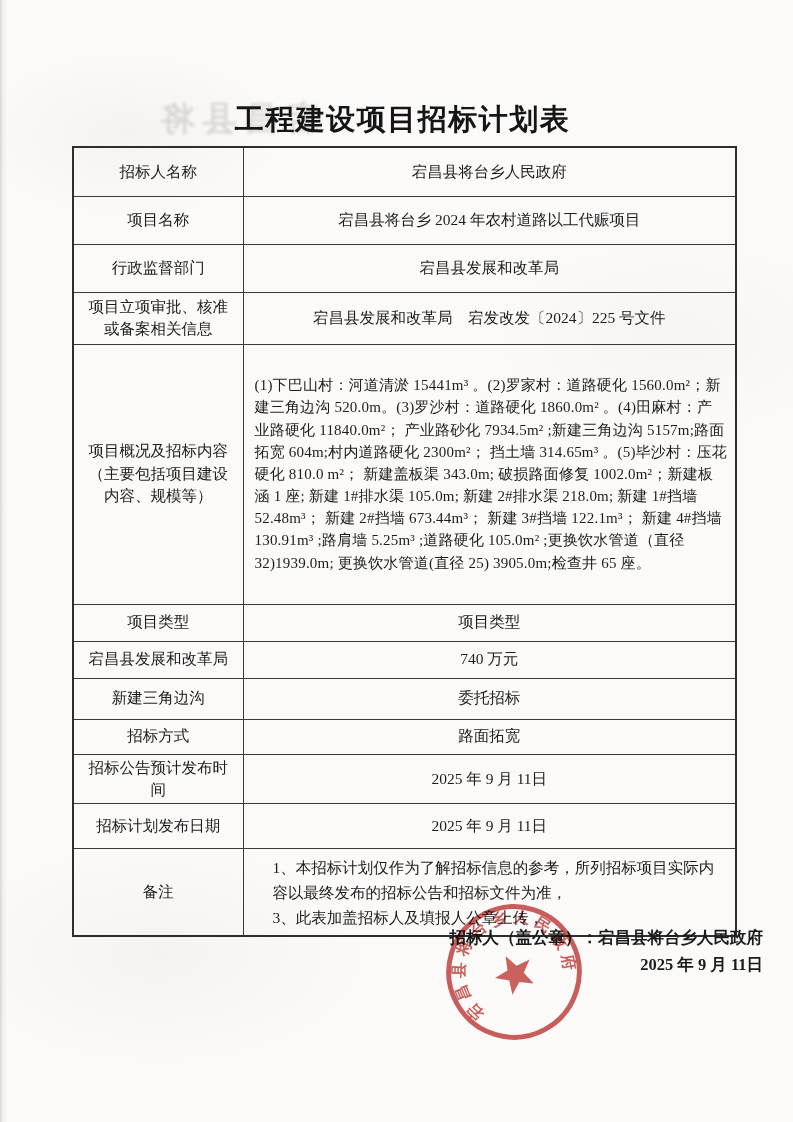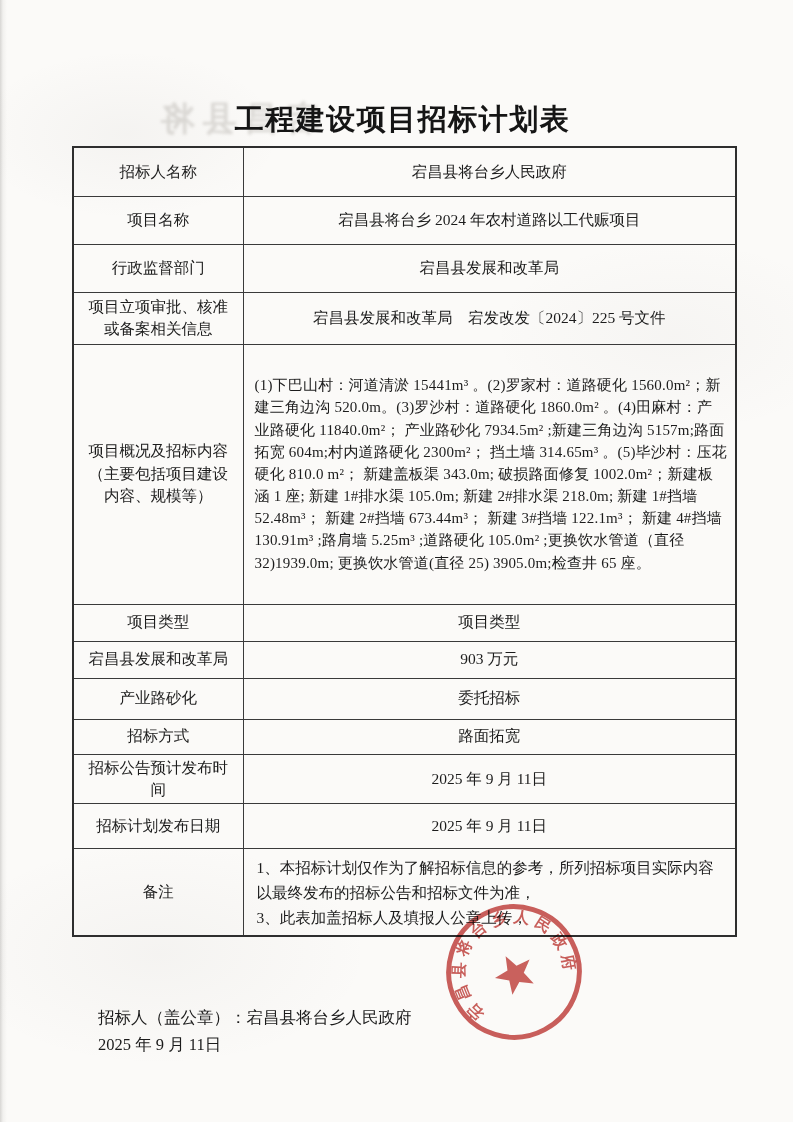--- a/index.html
+++ b/index.html
@@ -40,29 +40,29 @@
     border:1px solid #3a3a3a;
     font-size:15.5px;line-height:1.45;color:#1c1c1c;
     padding:2px 8px;vertical-align:middle;
   }
   td.label{text-align:center;padding:2px 6px;}
   td.value{text-align:center;}
   td.value.long{
     text-align:left;font-size:15px;line-height:1.48;
     padding:6px 8px 6px 11px;letter-spacing:.2px;margin-left:16px;
   }
-  td.value.notes{text-align:left;line-height:1.62;padding-left:13px;}
+  td.value.notes{text-align:left;line-height:1.62;padding-left:29px;}
   tr.r0{height:49px}  tr.r1{height:48px}  tr.r2{height:48px}
   tr.r3{height:52px}  tr.r4{height:260px} tr.r5{height:37px}
   tr.r6{height:37px}  tr.r7{height:41px}  tr.r8{height:35px}
   tr.r9{height:47px}  tr.r10{height:45px} tr.r11{height:87px}
   .footer{
-    position:absolute;left:70px;top:1004px;width:665px;
-    text-align:left;transform:translateX(28px);
-    font-size:16.5px;font-weight:400;line-height:1.65;color:#1b1b1b;
+    position:absolute;left:70px;top:924px;width:665px;
+    text-align:right;transform:translateX(28px);
+    font-size:16.5px;font-weight:700;line-height:1.65;color:#1b1b1b;
   }
   .seal{
     position:absolute;left:438px;top:896px;width:152px;height:152px;
     transform:rotate(-28deg);
     mix-blend-mode:multiply;opacity:.88;
   }
 </style>
 </head>
 <body>
 
@@ -97,24 +97,24 @@
       <tr class="r4">
         <td class="label">项目概况及招标内容（主要包括项目建设内容、规模等）</td>
         <td class="value long">(1)下巴山村：河道清淤 15441m³ 。(2)罗家村：道路硬化 1560.0m²；新建三角边沟 520.0m。(3)罗沙村：道路硬化 1860.0m² 。(4)田麻村：产业路硬化 11840.0m²； 产业路砂化 7934.5m² ;新建三角边沟 5157m;路面拓宽 604m;村内道路硬化 2300m²； 挡土墙 314.65m³ 。(5)毕沙村：压花硬化 810.0 m²； 新建盖板渠 343.0m; 破损路面修复 1002.0m²；新建板涵 1 座; 新建 1#排水渠 105.0m; 新建 2#排水渠 218.0m; 新建 1#挡墙 52.48m³； 新建 2#挡墙 673.44m³； 新建 3#挡墙 122.1m³； 新建 4#挡墙 130.91m³ ;路肩墙 5.25m³ ;道路硬化 105.0m² ;更换饮水管道（直径 32)1939.0m; 更换饮水管道(直径 25) 3905.0m;检查井 65 座。</td>
       </tr>
       <tr class="r5">
         <td class="label">项目类型</td>
         <td class="value">项目类型</td>
       </tr>
       <tr class="r6">
         <td class="label">宕昌县发展和改革局</td>
-        <td class="value">903 万元</td>
+        <td class="value">740 万元</td>
       </tr>
       <tr class="r7">
-        <td class="label">产业路砂化</td>
+        <td class="label">新建三角边沟</td>
         <td class="value">委托招标</td>
       </tr>
       <tr class="r8">
         <td class="label">招标方式</td>
         <td class="value">路面拓宽</td>
       </tr>
       <tr class="r9">
         <td class="label">招标公告预计发布时间</td>
         <td class="value">2025 年 9 月 11日</td>
       </tr>

